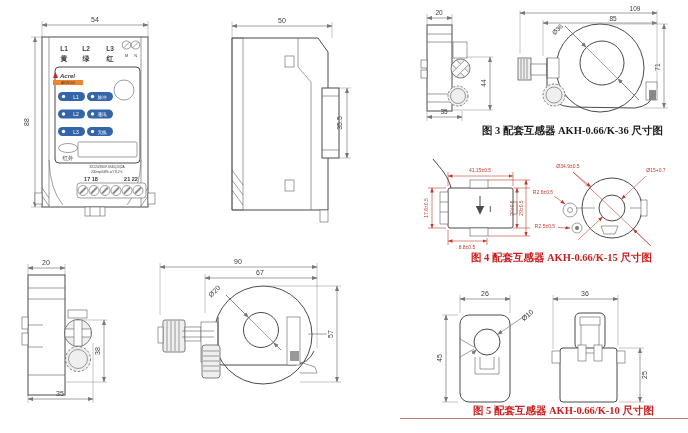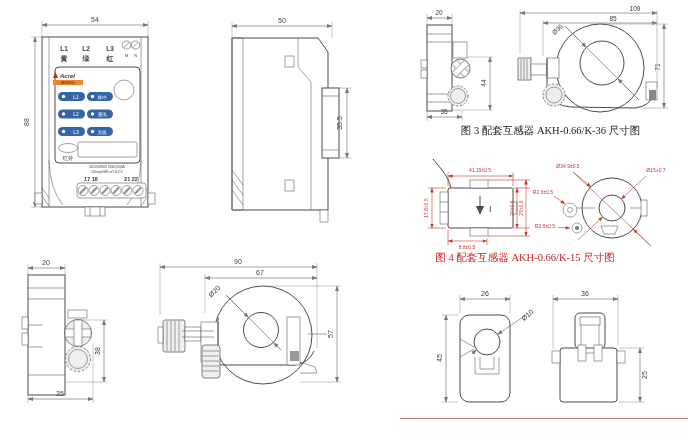--- a/index.html
+++ b/index.html
@@ -11,22 +11,22 @@
   .ext{stroke:#979797;stroke-width:.55;fill:none;}
   .ln{stroke:#4a4a4a;stroke-width:1;fill:none;}
   .lnf{stroke:#4a4a4a;stroke-width:1;fill:#ffffff;}
   .ln2{stroke:#5f5f5f;stroke-width:.6;fill:none;}
   .lnf2{stroke:#5f5f5f;stroke-width:.6;fill:#ffffff;}
   .knb{stroke:#5f5f5f;stroke-width:.8;fill:#efefef;}
   .dt{font-size:7px;}
   .dt65{font-size:6.5px;}
   .rdim{stroke:#c03a2b;stroke-width:.6;fill:none;}
   .rdt{font-size:5px;fill:#c03a2b;}
-  .cap{position:absolute;text-align:center;font-family:"Liberation Serif",serif;
-       font-weight:normal;font-size:10.5px;color:#1a1a1a;white-space:nowrap;}
+  .cap{position:absolute;text-align:right;font-family:"Liberation Serif",serif;
+       font-weight:bold;font-size:10.5px;color:#1a1a1a;white-space:nowrap;}
   .cap.red{color:#cc2020;}
   .pillt{fill:#fff;}
   .underline5{position:absolute;height:1px;background:#c97a7a;}
 </style>
 </head>
 <body>
 
 <div id="canvas">
 
 <svg style="left:20px;top:10px" width="178" height="228" viewBox="0 0 178 228">
@@ -403,16 +403,17 @@
     <rect class="lnf2" x="124" y="68" width="8" height="12"></rect>
         <rect class="lnf2" x="189" y="68" width="8" height="12"></rect>
     <line class="ext" x1="191" y1="65" x2="216" y2="65"></line>
         <line class="ext" x1="191" y1="119" x2="216" y2="119"></line>
     <line class="dim" x1="212" y1="65" x2="212" y2="119" marker-start="url(#ar1)" marker-end="url(#ar1)"></line>
     <text class="dt" x="219" y="92" text-anchor="middle" transform="rotate(-90 219 92)">25</text>
   </g>
 </svg>
 
 <div class="cap" style="left:438px;top:124px;width:225px">图 3 配套互感器 AKH-0.66/K-36 尺寸图</div>
-<div class="cap red" style="left:415px;top:251px;width:220px">图 4 配套互感器 AKH-0.66/K-15 尺寸图</div>
+<div class="cap red" style="left:432px;top:251px;width:220px">图 4 配套互感器 AKH-0.66/K-15 尺寸图</div>
+<div class="cap red" style="left:434px;top:404px;width:220px">图 5 配套互感器 AKH-0.66/K-10 尺寸图</div>
 <div class="underline5" style="left:400px;top:418px;width:288px"></div>
 
 </div>
 
 </body></html>

